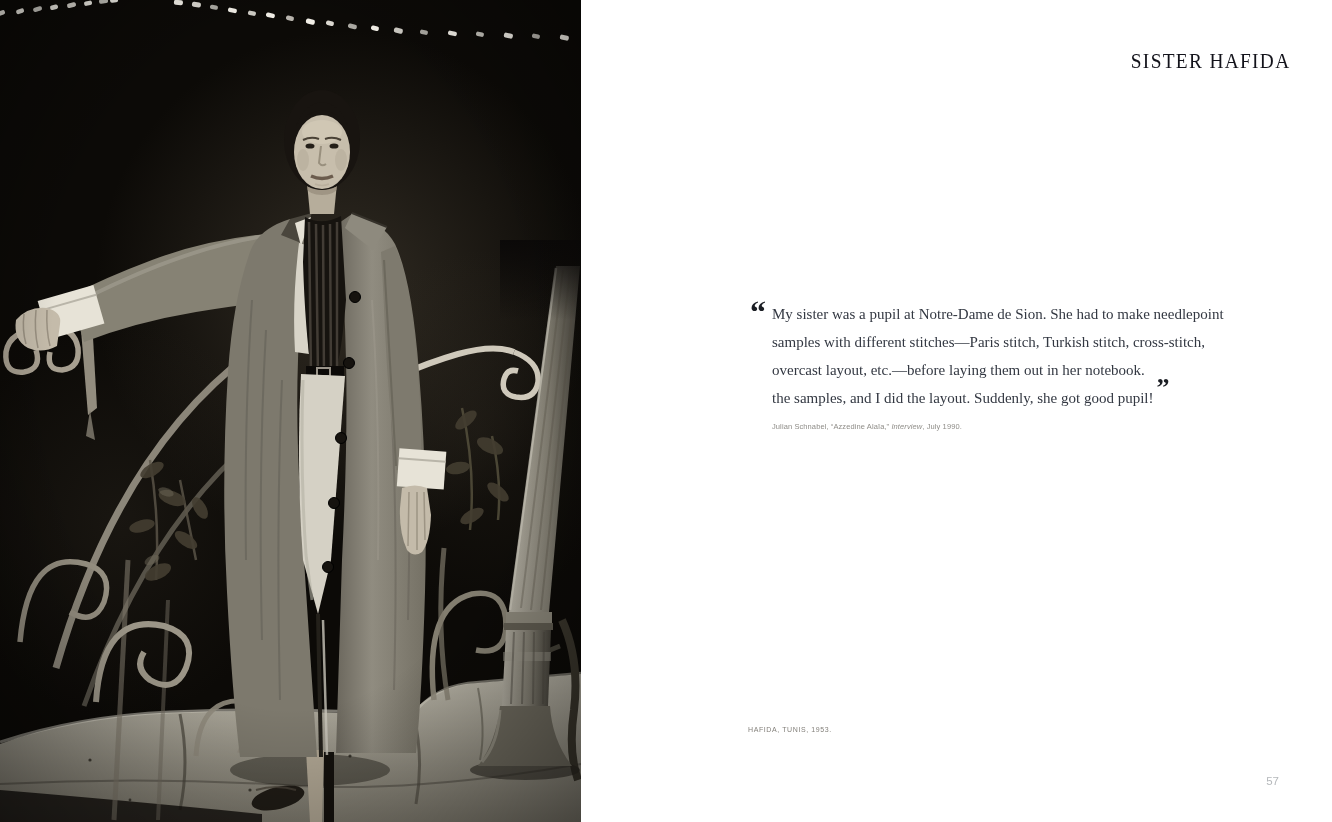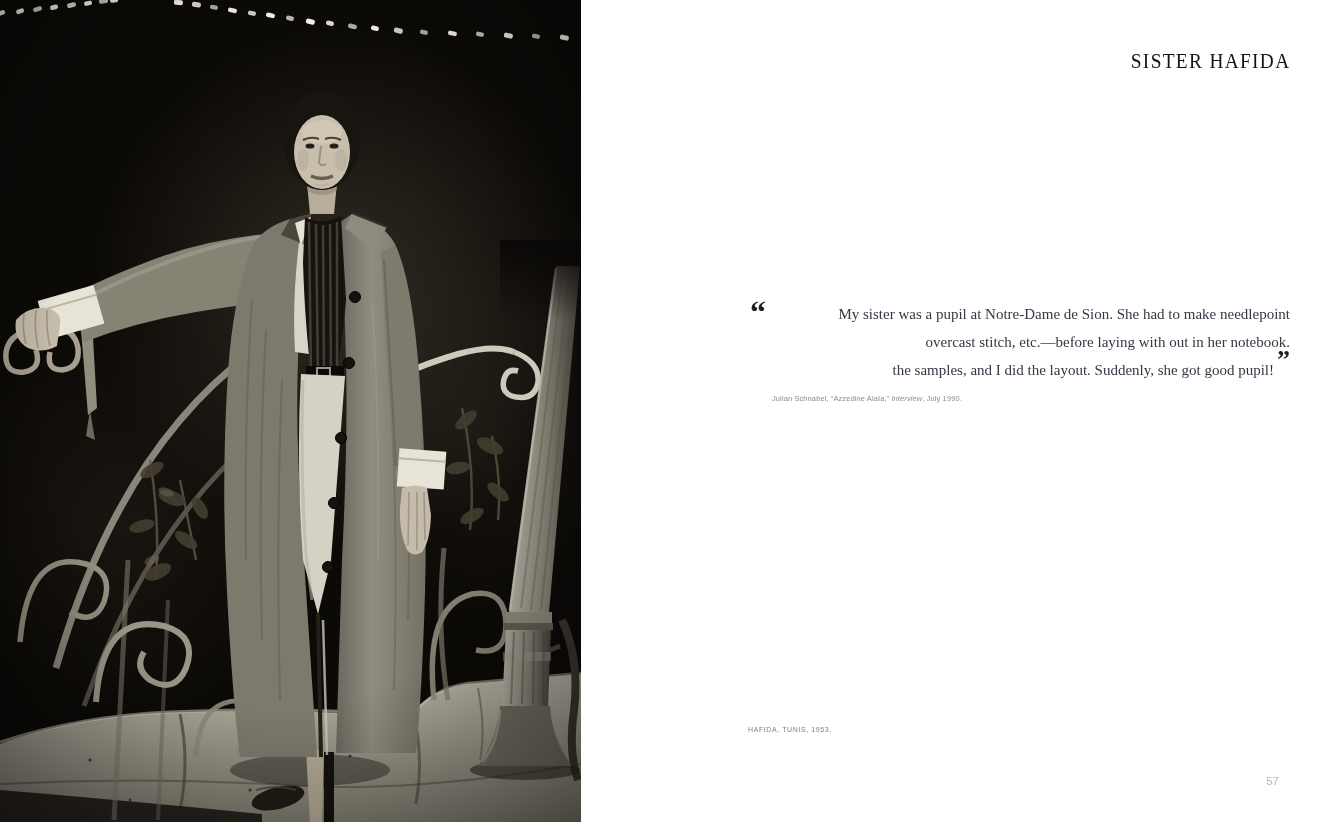--- a/index.html
+++ b/index.html
@@ -14,21 +14,21 @@
 
   .title{
     position:absolute;top:48px;right:42px;margin:0;
     font-size:22px;font-weight:400;letter-spacing:1.5px;color:#13131b;
     transform:scaleX(.88);transform-origin:right center;white-space:nowrap;
   }
   .quote{position:absolute;left:169px;top:300px;width:540px;}
   .qmark{font-weight:bold;color:#1b1e24;font-family:"Liberation Serif",serif;}
   .qmark.open{position:absolute;left:0;top:-4px;font-size:32px;line-height:1;}
   .qlines{margin-left:22px;}
-  .qline{font-size:15px;line-height:28px;color:#333842;white-space:nowrap;text-align:right;}
+  .qline{font-size:15px;line-height:28px;color:#333842;white-space:nowrap;}
   .qmark.close{font-size:26px;line-height:0;position:relative;top:-7px;margin-left:3px;}
   .attribution{
     margin:10px 0 0 22px;font-family:"Liberation Sans","DejaVu Sans",sans-serif;
     font-size:7.5px;color:#8f8d88;letter-spacing:.1px;
   }
   .attribution em{}
   .caption{
     position:absolute;left:167px;top:726px;margin:0;
     font-family:"Liberation Sans","DejaVu Sans",sans-serif;
     font-size:7px;letter-spacing:.6px;color:#827f79;white-space:nowrap;
@@ -265,21 +265,22 @@
     </svg>
   </figure>
 
   <section class="text-page">
     <h1 class="title">SISTER HAFIDA</h1>
 
     <div class="quote">
       <span class="qmark open">“</span>
       <div class="qlines">
         <div class="qline">My sister was a pupil at Notre-Dame de Sion. She had to make needlepoint</div>
-        <div class="qline">overcast stitch, etc.—before laying with out in her notebook.</div>
+        <div class="qline">samples with different stitches—Paris stitch, Turkish stitch, cross-stitch,</div>
+        <div class="qline">overcast layout, etc.—before laying them out in her notebook.</div>
         <div class="qline"><span>the samples, and I did the layout. Suddenly, she got good pupil!</span><span class="qmark close">”</span></div>
       </div>
       <p class="attribution"><span>Julian Schnabel, “Azzedine Alaïa,” </span><em>Interview</em><span>, July 1990.</span></p>
     </div>
 
     <p class="caption">HAFIDA, TUNIS, 1953.</p>
     <p class="folio">57</p>
   </section>
 </div>
 

